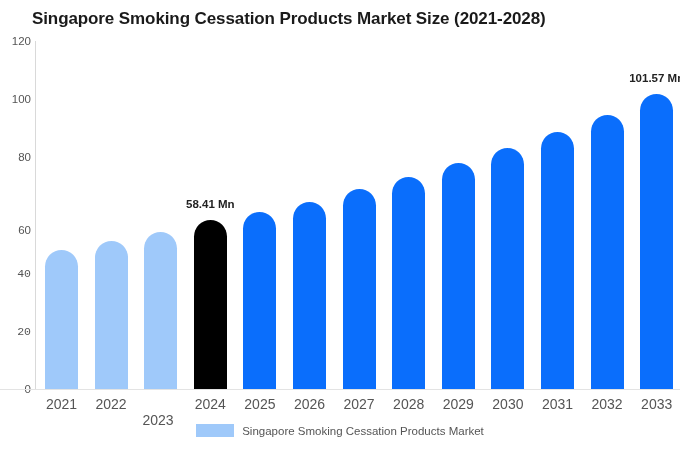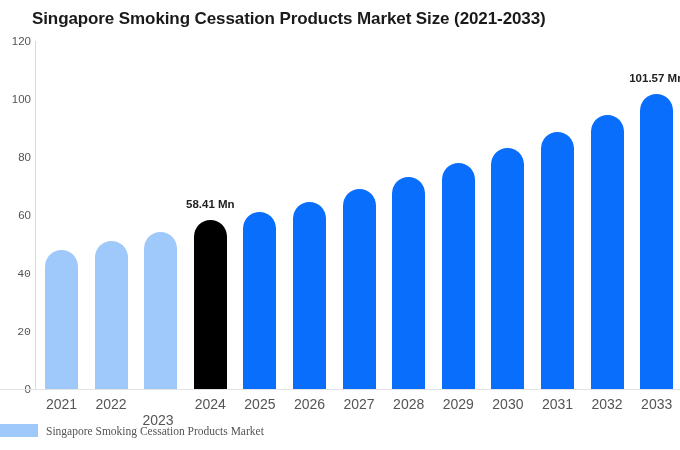--- a/index.html
+++ b/index.html
@@ -95,23 +95,22 @@
     color: #555555;
     white-space: nowrap;
   }
   
   #legend {
     position: absolute;
     left: 0;
     top: 424px;
     width: 680px;
     display: flex;
-    justify-content: flex-start;
+    justify-content: center;
     align-items: center;
-    font-family: Liberation Serif, serif;
   }
   .legend-entry {
     display: flex;
     align-items: center;
     gap: 8px;
   }
   .legend-swatch {
     width: 38px;
     height: 13px;
   }
@@ -119,27 +118,27 @@
     font-size: 11.5px;
     color: #555555;
     white-space: nowrap;
   }
 </style>
 </head>
 <body>
 
 <div id="chart-root">
 
-  <div id="chart-title">Singapore Smoking Cessation Products Market Size (2021-2033)</div>
+  <div id="chart-title">Singapore Smoking Cessation Products Market Size (2021-2028)</div>
 
   <div id="y-tick-labels">
       <div class="y-tick-label" style="top: 389px;">0</div>
       <div class="y-tick-label" style="top: 331px; font-family: Liberation Mono, monospace;">20</div>
       <div class="y-tick-label" style="top: 273px; font-family: Liberation Mono, monospace;">40</div>
-      <div class="y-tick-label" style="top: 215px;">60</div>
+      <div class="y-tick-label" style="top: 230px;">60</div>
       <div class="y-tick-label" style="top: 157px;">80</div>
       <div class="y-tick-label" style="top: 99px; margin-left: 14px;">100</div>
       <div class="y-tick-label" style="top: 41px;">120</div>
     </div>
   <div id="y-axis-line"></div>
   <div id="x-axis-line"></div>
 
   <div id="plot-area"></div>
 
   <div id="legend">

